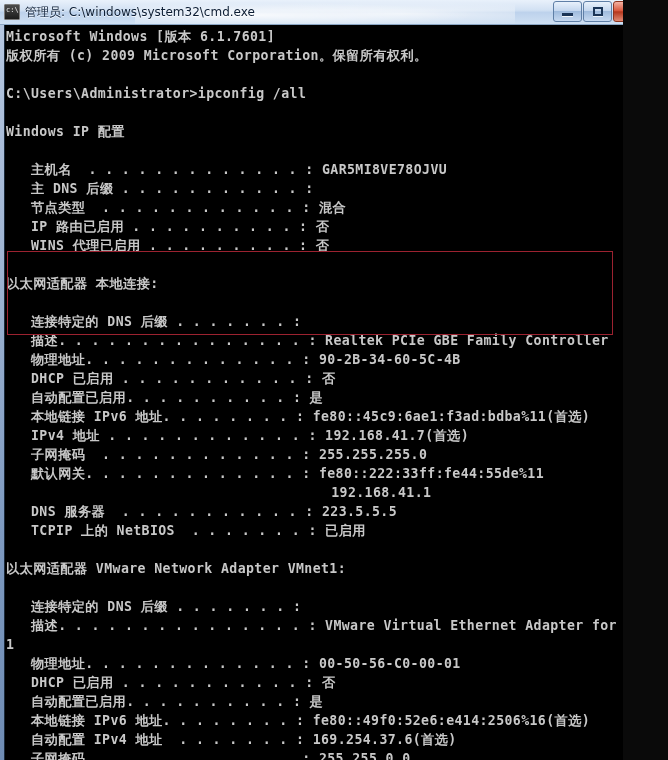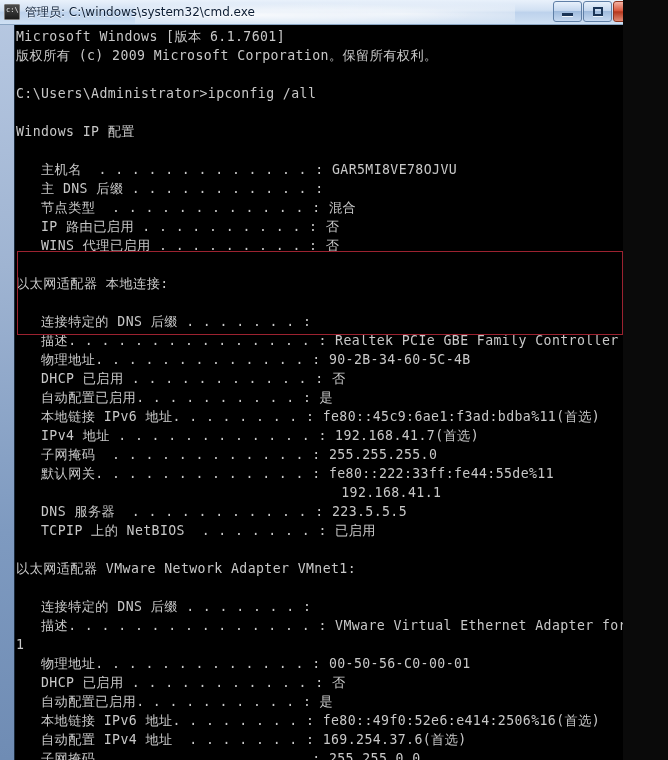--- a/index.html
+++ b/index.html
@@ -136,28 +136,29 @@
     font-family: "DejaVu Sans", "Liberation Sans", sans-serif;
     font-size: 15px;
     font-weight: bold;
     line-height: 15px;
     text-shadow: 0 1px 1px rgba(0,0,0,0.55);
   }
 
   
   .console {
     position: absolute;
-    left: 14px;
+    left: 4px;
     top: 25px;
     width: 640px;
     height: 735px;
     background: #000000;
     overflow: hidden;
     box-sizing: border-box;
     border-left: 1px solid #1a2a3c;
+    font-weight: bold;
   }
 
   .lines {
     position: absolute;
     left: 0;
     top: 2px;
     width: 760px;
   }
 
   .line {

